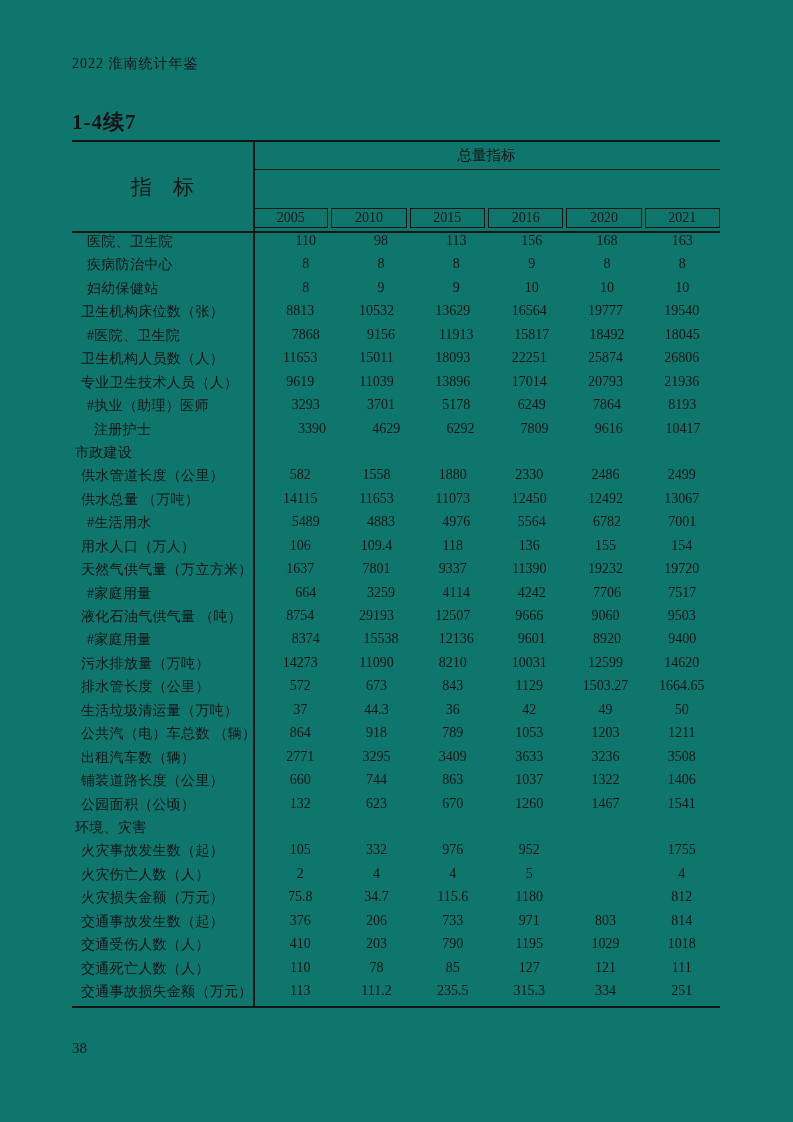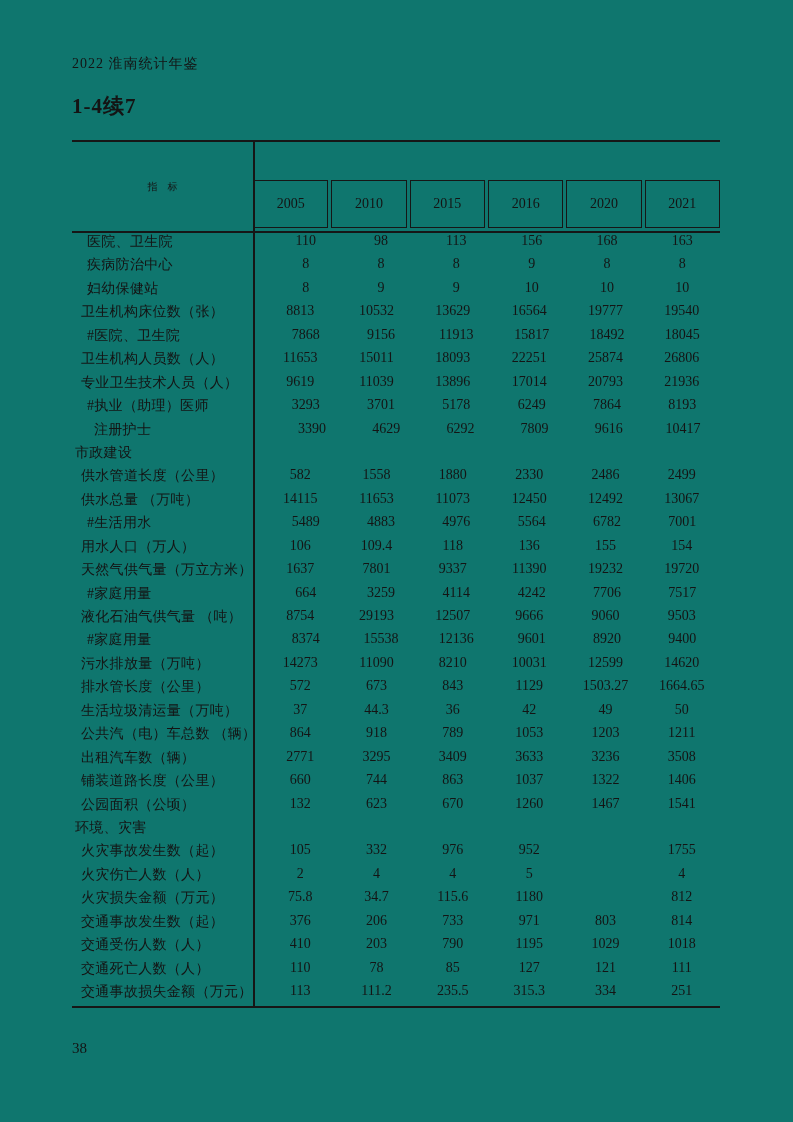--- a/index.html
+++ b/index.html
@@ -10,40 +10,40 @@
     outline:1px solid #ececec;
     font-family:"Liberation Serif","DejaVu Serif",serif;
     color:#141414;
     overflow:hidden;
   }
   .book-header {
     position:absolute; left:72px; top:55px;
     font-size:14px; letter-spacing:1px;
   }
   .table-title {
-    position:absolute; left:72px; top:92px;
+    position:absolute; left:72px; top:108px;
     font-size:21px; font-weight:600; letter-spacing:1px;
   }
   .yearbook-table {
     position:absolute; left:72px; top:140px; width:648px;
     border-top:2.5px solid #161616;
     border-bottom:2.5px solid #161616;
   }
   .col-divider {
     position:absolute; left:181px; top:0; bottom:0;
     width:1.5px; background:#161616; z-index:2;
   }
   .t-head {
     display:flex; height:89px;
     border-bottom:2px solid #161616;
   }
   .indicator-head {
     width:181px; flex:0 0 181px;
     display:flex; align-items:center; justify-content:center;
-    font-size:10px;
+    font-size:21px;
   }
   .head-right { flex:1; display:flex; flex-direction:column; }
   .group-head {
     height:27px; line-height:27px; text-align:center;
     border-bottom:1.5px solid #161616;
     font-size:14.5px;
   }
   .year-row {
     flex:1; display:flex; gap:3px;
     padding:2px 0 3px 0;
@@ -84,20 +84,21 @@
   <div class="book-header">2022 淮南统计年鉴</div>
 
   <div class="table-title">1-4续7</div>
 
   <div class="yearbook-table">
     <div class="col-divider"></div>
 
     <div class="t-head">
       <div class="indicator-head">指　标</div>
       <div class="head-right">
+        <div class="group-head">总量指标</div>
         <div class="year-row" id="year-row">
             <div class="year-cell">2005</div>
             <div class="year-cell">2010</div>
             <div class="year-cell">2015</div>
             <div class="year-cell">2016</div>
             <div class="year-cell">2020</div>
             <div class="year-cell">2021</div>
           </div>
       </div>
     </div>

